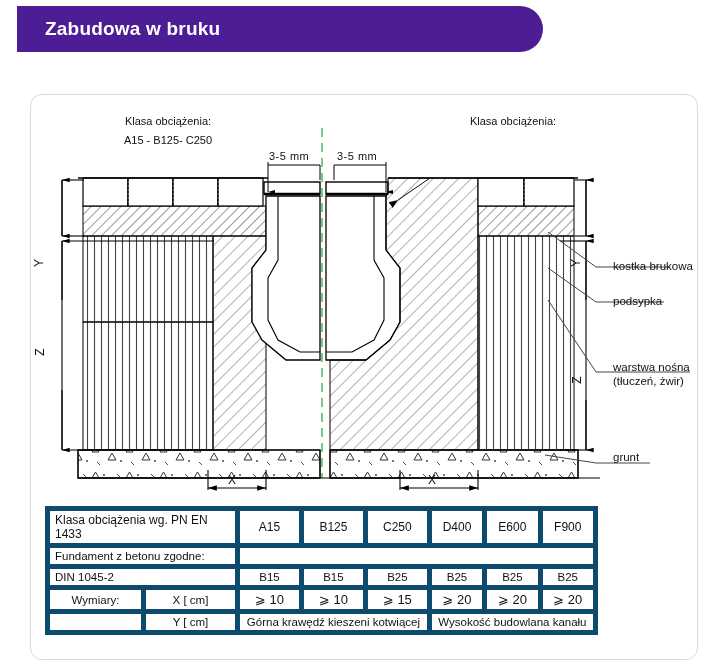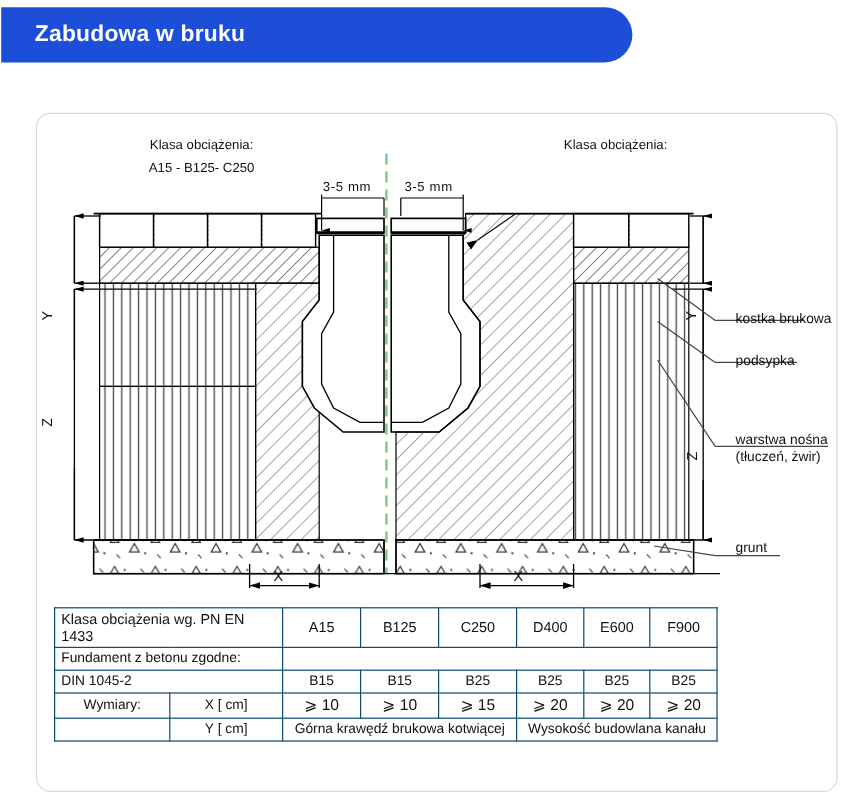--- a/index.html
+++ b/index.html
@@ -1,21 +1,21 @@
 <!DOCTYPE html>
 <html><head>
 <meta charset="utf-8">
 <style>
   html,body{margin:0;padding:0;background:#ffffff;}
   body{width:720px;height:668px;position:relative;overflow:hidden;
        font-family:"Liberation Sans","DejaVu Sans",sans-serif;color:#1a1a1a;}
 
   
-  #banner{position:absolute;left:1px;top:6px;width:526px;height:46px;
-          background:#1d4ed8;border-radius:0 24px 24px 0;}
+  #banner{position:absolute;left:17px;top:6px;width:526px;height:46px;
+          background:#4c1d95;border-radius:0 24px 24px 0;}
   #banner-title{position:absolute;left:28px;top:12px;font-size:19px;
           font-weight:bold;color:#ffffff;letter-spacing:.2px;line-height:22px;}
 
   
   #card{position:absolute;left:30px;top:94px;width:668px;height:566px;
         border:1px solid #d9d9d9;border-radius:12px;background:#fff;box-sizing:border-box;}
 
   
   #diagram{position:absolute;left:0;top:0;width:720px;height:668px;}
 
@@ -45,21 +45,21 @@
   
   .anno{position:absolute;font-size:11.5px;line-height:14px;color:#111;white-space:nowrap;}
   #anno-1{left:613px;top:259px;}
   #anno-2{left:613px;top:294px;}
   #anno-3{left:613px;top:360px;}
   #anno-4{left:613px;top:450px;}
 
   
   #tbl-wrap{position:absolute;left:45px;top:506px;width:553px;}
   table{border-collapse:collapse;width:553px;font-size:11.5px;color:#111;}
-  td{border:1px solid #0c4a6e;padding:2px 4px;height:19px;box-sizing:border-box;
+  td{border:5px solid #0c4a6e;padding:2px 4px;height:19px;box-sizing:border-box;
      text-align:center;vertical-align:middle;background:#fff;}
   td.lft{text-align:left;padding-left:5px;}
   td.hdr{font-size:12px;}
   .ge{font-size:13px;}
 </style>
 </head>
 <body>
 
 <div id="banner">
   <div id="banner-title">Zabudowa w bruku</div>
@@ -307,18 +307,18 @@
     <td class="ge">⩾ 10</td>
     <td class="ge">⩾ 10</td>
     <td class="ge">⩾ 15</td>
     <td class="ge">⩾ 20</td>
     <td class="ge">⩾ 20</td>
     <td class="ge">⩾ 20</td>
   </tr>
   <tr>
     <td></td>
     <td>Y [ cm]</td>
-    <td colspan="3">Górna krawędź brukowa kotwiącej</td>
+    <td colspan="3">Górna krawędź kieszeni kotwiącej</td>
     <td colspan="3">Wysokość budowlana kanału</td>
   </tr>
 </tbody>
     </table>
 </div>
 
 </body></html>

